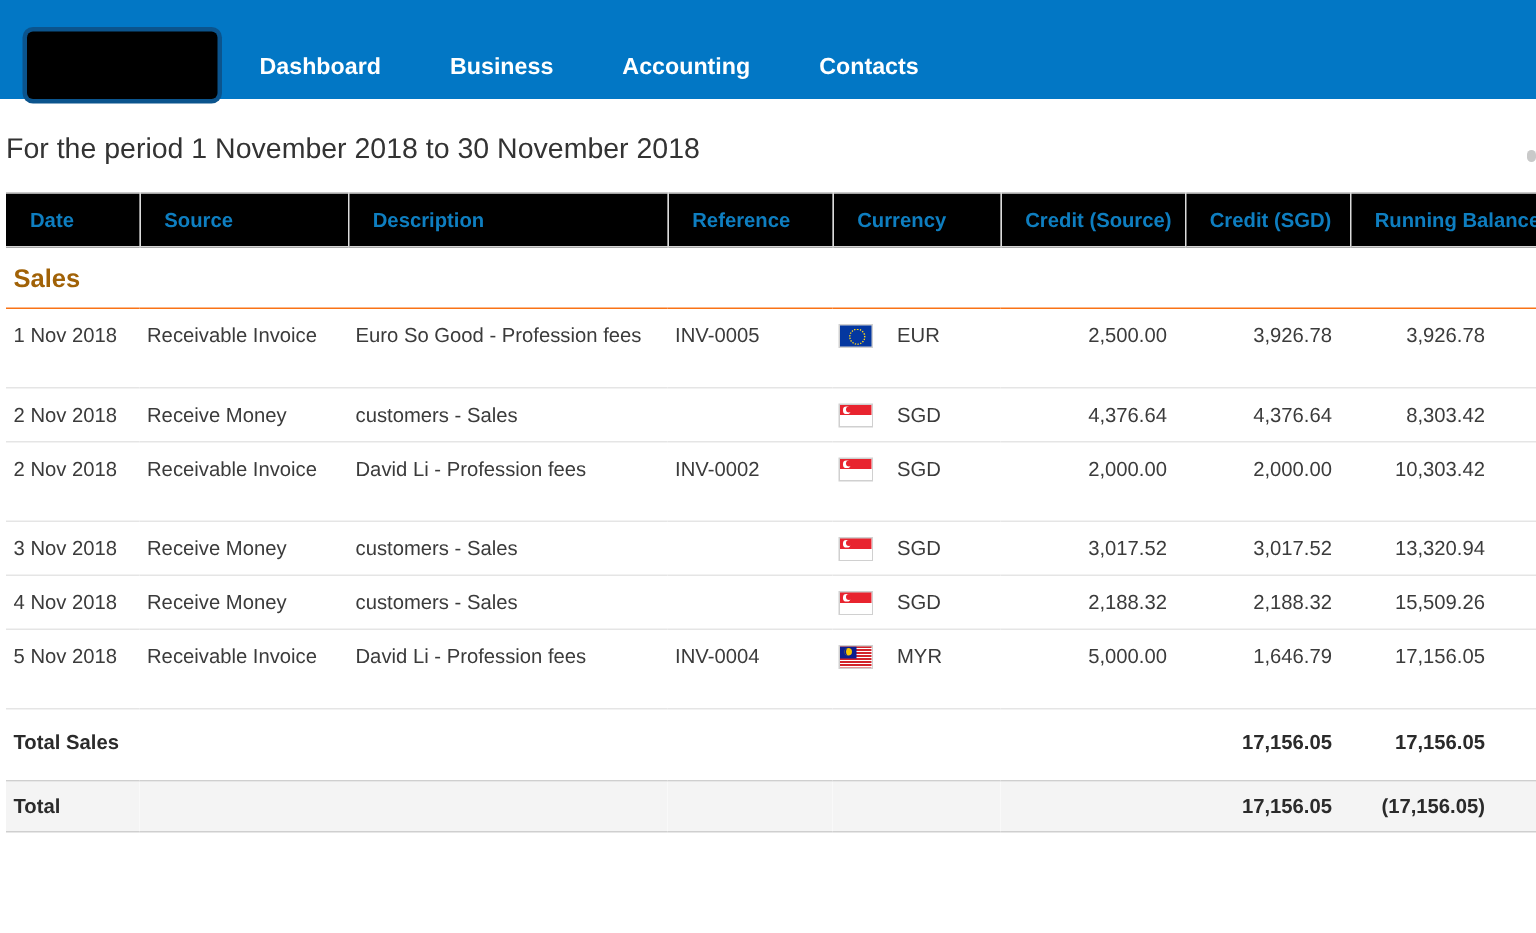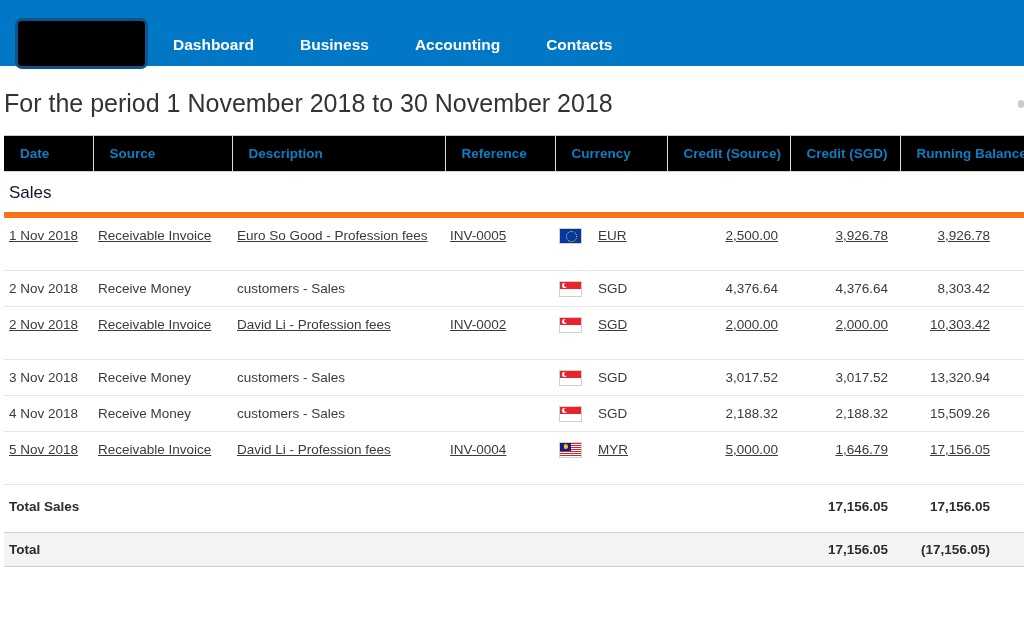--- a/index.html
+++ b/index.html
@@ -11,45 +11,45 @@
   .nav-logo { width: 127px; height: 45px; margin-left: 18px; background: #000;
     border-radius: 4px; box-shadow: 0 0 0 3px #0b548d; flex: 0 0 auto; }
   .nav-items { display: flex; margin-left: 28px; }
   .nav-item { color: #fff; font-weight: bold; font-size: 15.5px; padding: 12px 0;
     margin-right: 46px; cursor: pointer; white-space: nowrap; }
 
   
   .report-head { padding: 12px 0 0 4px; }
   .report-title { font-size: 29px; font-weight: bold; color: #272727; margin-top: 6px; letter-spacing: 0.2px; }
   .report-company { font-size: 19px; color: #333; margin-top: 17px; }
-  .report-period { font-size: 25px; color: #333; margin-top: 11px; }
+  .report-period { font-size: 19px; color: #333; margin-top: 11px; }
 
   
   .tbl-wrap { margin: 17px 0 0 4px; }
   table { border-collapse: collapse; table-layout: fixed; width: 1020px; }
   col.c-date { width: 89px; } col.c-source { width: 139px; } col.c-desc { width: 213px; }
   col.c-ref { width: 110px; } col.c-cur { width: 112px; } col.c-cs { width: 123px; }
   col.c-csgd { width: 110px; } col.c-run { width: 124px; }
 
   thead th { background: #000000; color: #0e7ec0; font-size: 13.5px; font-weight: bold;
     text-align: left; padding: 10px 6px 10px 16px; border-top: 1px solid #c9c9c9;
     border-bottom: 1px solid #d6d6d6; border-right: 1px solid #dcdcdc; white-space: nowrap; }
   thead th:last-child { border-right: none; }
   thead th.num { text-align: right; padding-right: 12px; }
   thead th.num-last { text-align: right; padding-right: 3px; }
 
   td { font-size: 13.5px; color: #3b3b3b; padding: 10px 6px 10px 5px; vertical-align: top;
     white-space: nowrap; overflow: hidden; }
   td.num { text-align: right; padding-right: 12px; }
   td.num-last { text-align: right; padding-right: 34px; }
 
-  tr.section-row td { font-size: 17px; font-weight: normal; color: #0f172a;
-    padding: 11px 0 9px 5px; border-bottom: 6px solid #f97316; }
+  tr.section-row td { font-size: 17px; font-weight: bold; color: #a16207;
+    padding: 11px 0 9px 5px; border-bottom: 1px solid #f97316; }
   tr.data-row td { border-bottom: 1px solid #e5e5e5; }
-  tr.row-tall td { padding-bottom: 27px; text-decoration: underline; }
+  tr.row-tall td { padding-bottom: 27px; }
 
   tr.total-sales-row td { font-weight: bold; color: #2b2b2b; border-top: 1px solid #bdbdbd;
     padding-top: 14px; padding-bottom: 18px; }
   tr.total-row td { font-weight: bold; color: #2b2b2b; background: #f4f4f4;
     border-top: 1px solid #cfcfcf; border-bottom: 1px solid #cfcfcf;
     padding-top: 9px; padding-bottom: 9px; }
 
   
   .cur-cell { display: flex; align-items: center; }
   .flag { width: 21px; height: 14px; display: inline-block; position: relative;

